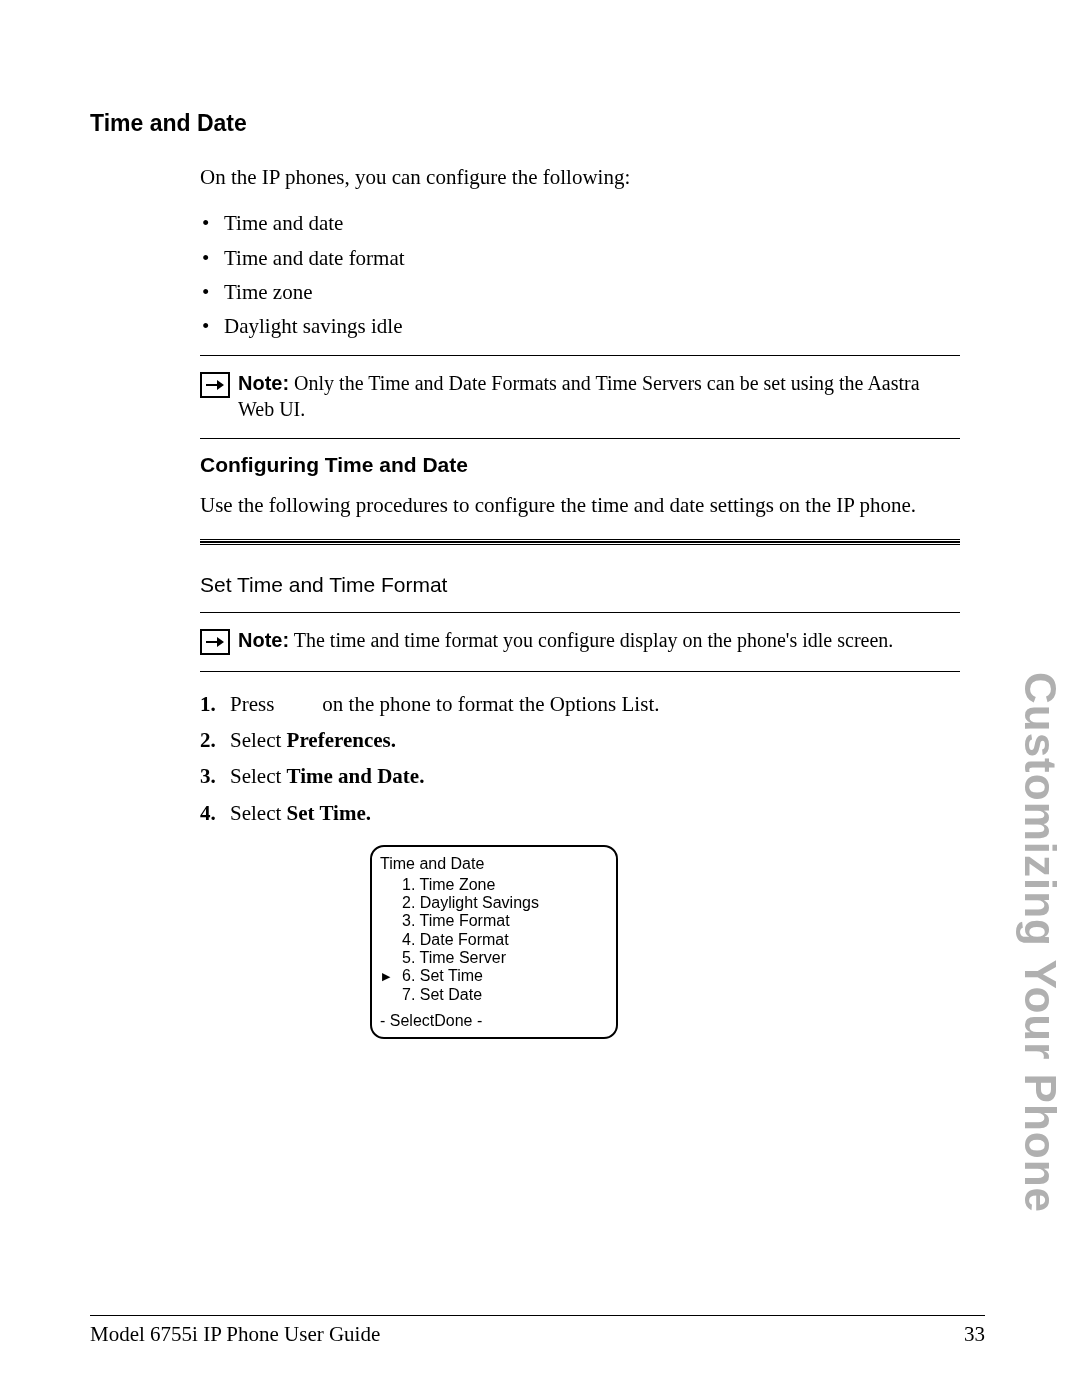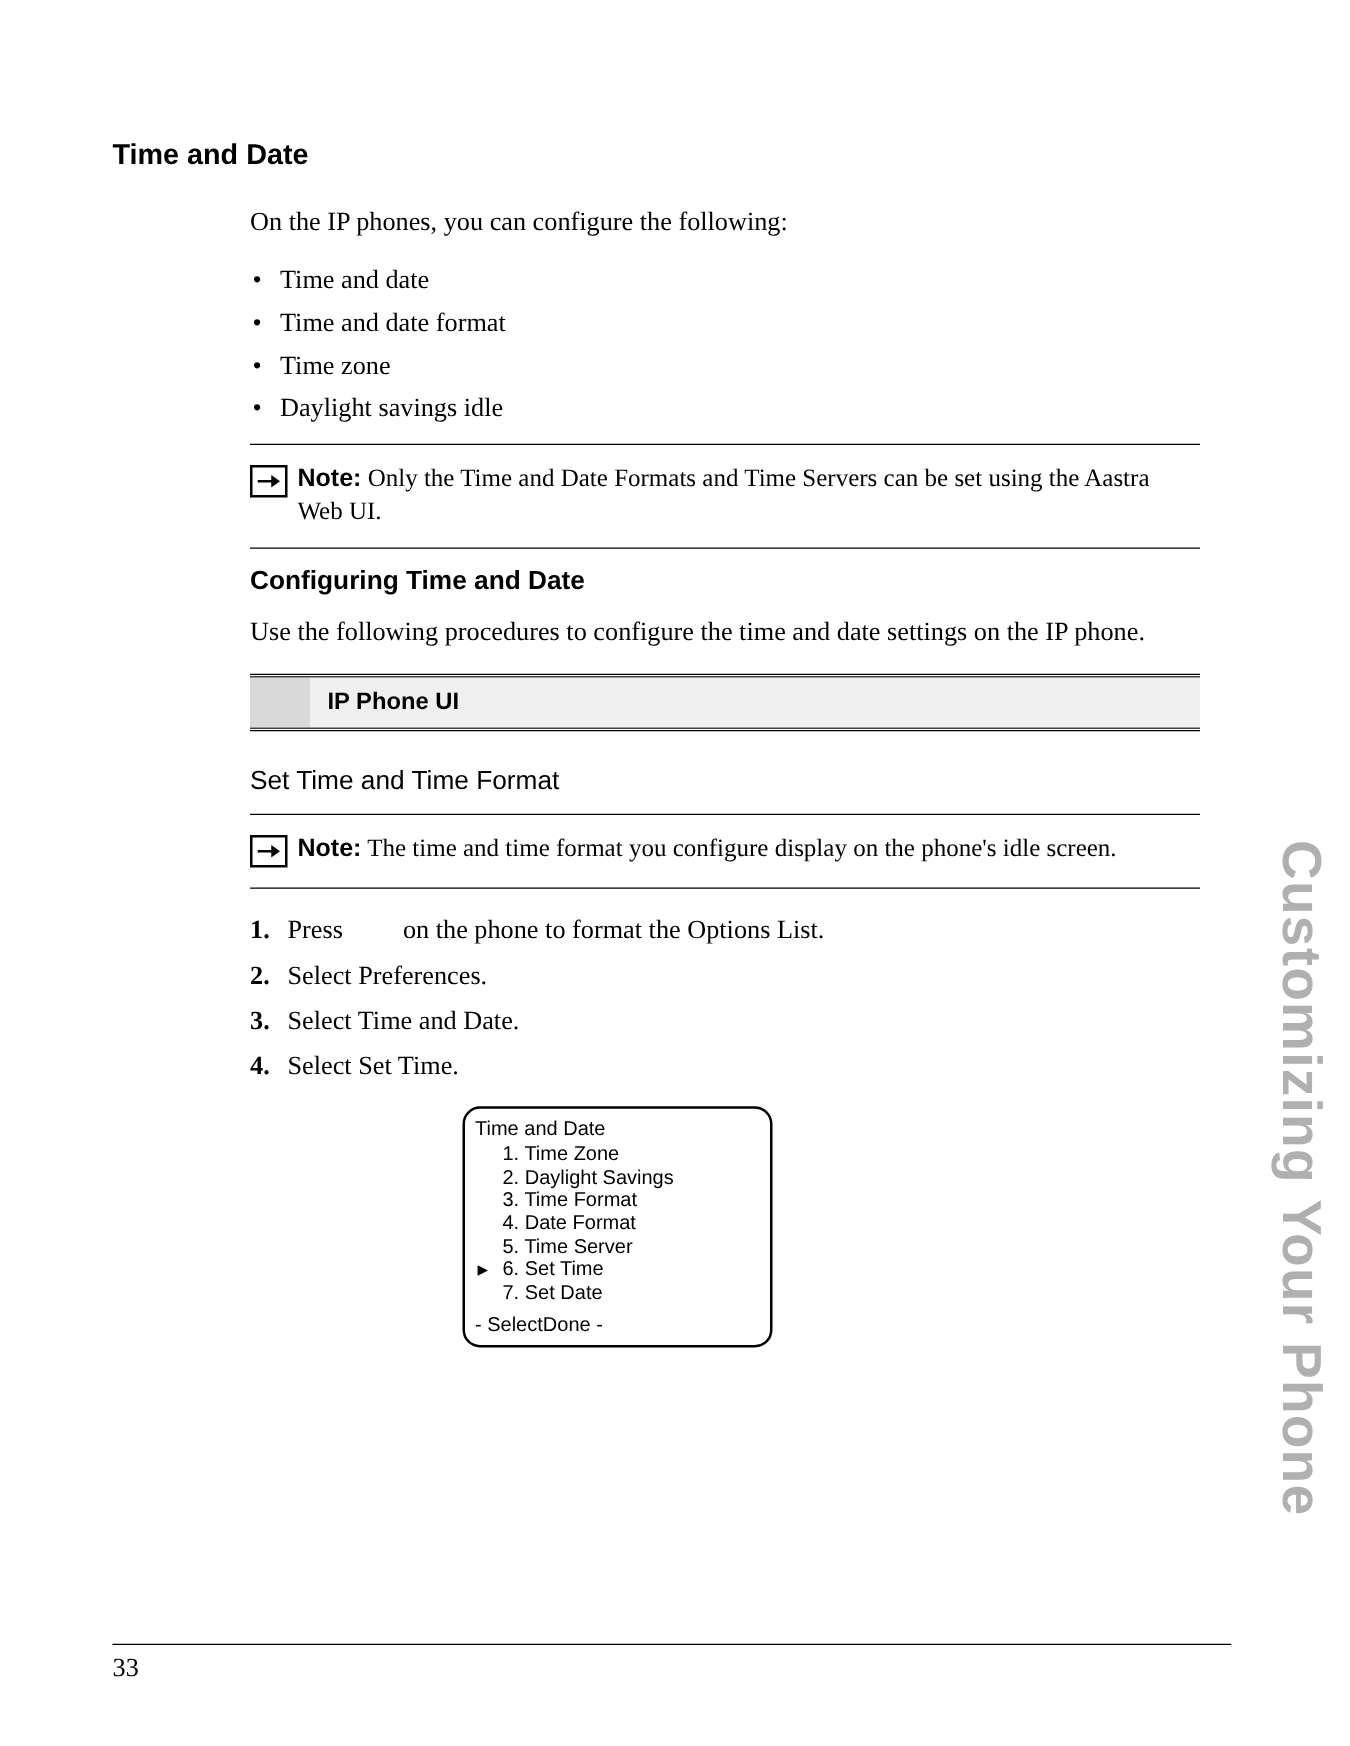--- a/index.html
+++ b/index.html
@@ -136,21 +136,21 @@
     padding-left: 30px;
     margin: 8px 0;
   }
   ol.steps > li::before {
     content: counter(step) ".";
     position: absolute;
     left: 0;
     font-weight: 700;
   }
   ol.steps .plain::before { font-weight: 700; }
-  ol.steps .bold-term { font-weight: 400; }
+  ol.steps .bold-term { font-weight: 700; }
   .step1-gap { display:inline-block; width: 48px; }
   .phone-screen-wrap {
     margin: 18px 0 0 170px;
   }
   .phone-screen {
     width: 248px;
     border: 2px solid #000;
     border-radius: 14px;
     padding: 8px 8px 6px 8px;
     font-family: Arial, Helvetica, sans-serif;
@@ -222,21 +222,20 @@
       </div>
     </div>
     <hr class="rule">
 
     <h3 class="sub-heading">Configuring Time and Date</h3>
 
     <p class="sub-intro">Use the following procedures to configure the time and date settings on the IP phone.</p>
 
     <div class="ui-bar-wrap">
       <div class="ui-bar-tab"></div>
-      <div class="ui-bar-label">IP Phone UI</div>
     </div>
 
     <div class="h4-heading">Set Time and Time Format</div>
 
     <hr class="rule">
     <div class="note-row">
       <div class="note-icon">
         <svg width="18" height="12" viewBox="0 0 18 12">
             <path d="M0 5 L11 5 L11 1 L18 6 L11 11 L11 7 L0 7 Z" fill="#000"></path>
           </svg>
@@ -279,17 +278,18 @@
           <span>Done -</span>
         </div>
       </div>
     </div>
 
   </div>
 
   <div class="footer">
     <hr class="footer-rule">
     <div class="footer-row">
+      <span>Model 6755i IP Phone User Guide</span>
       <span>33</span>
     </div>
   </div>
 
 </div>
 
 </body></html>

